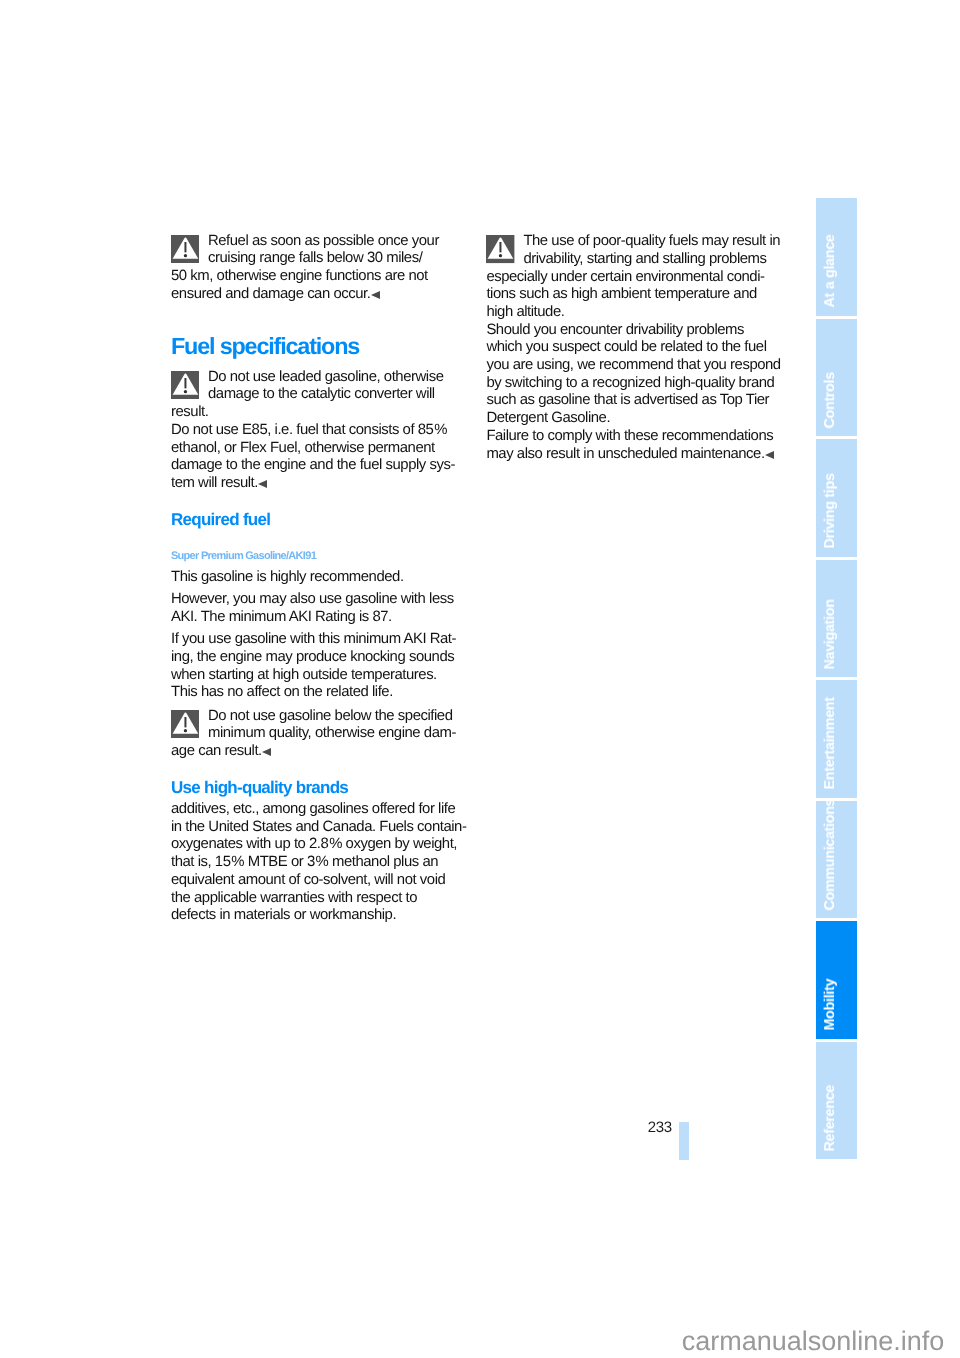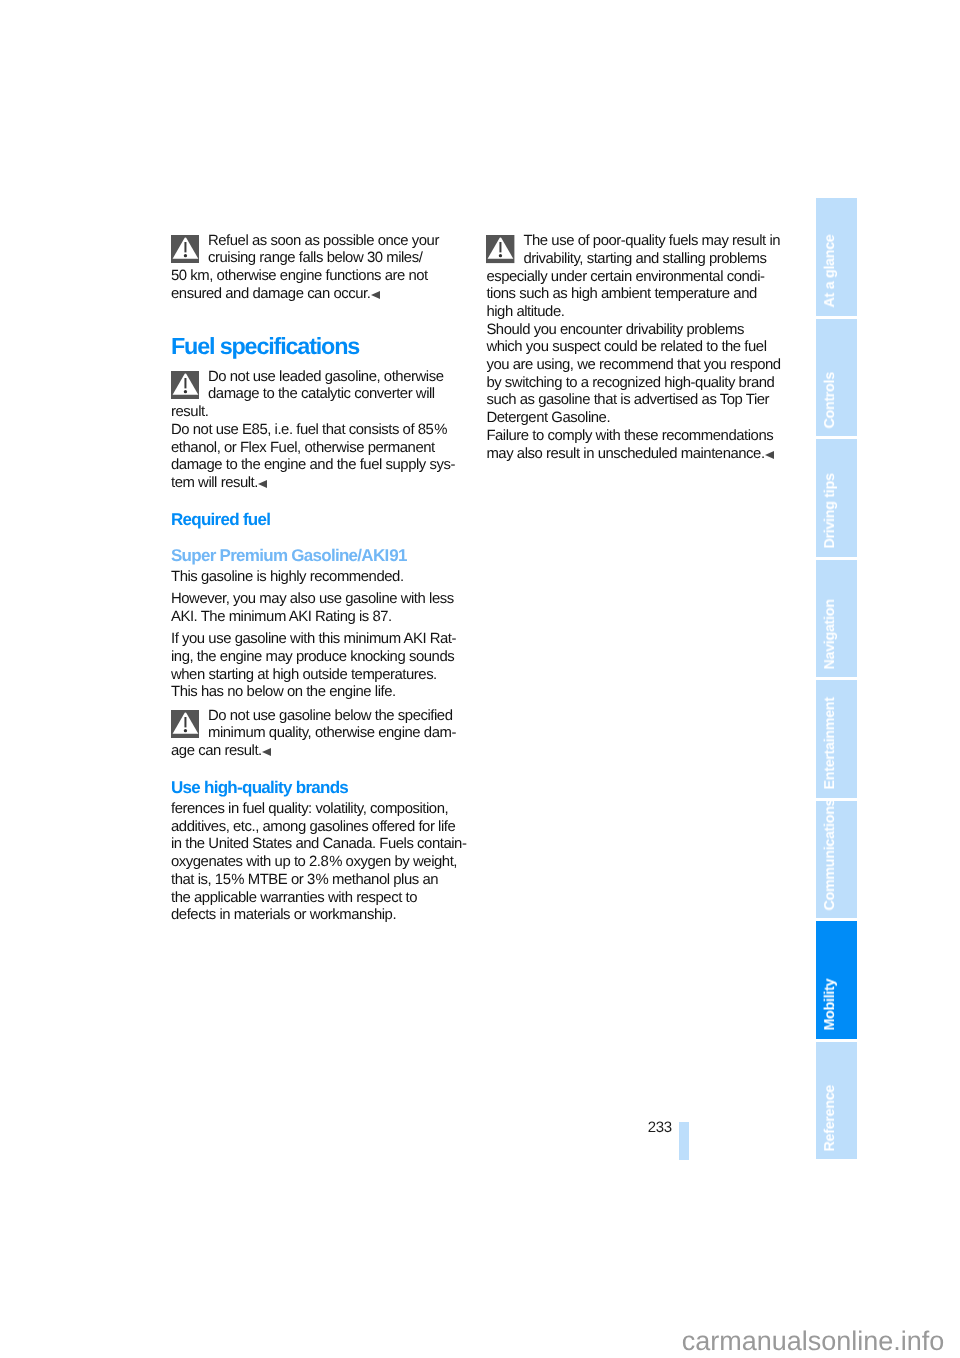--- a/index.html
+++ b/index.html
@@ -24,21 +24,21 @@
   
   .eom{display:inline-block;width:0;height:0;vertical-align:baseline;
        margin-left:0.2px;position:relative;top:1.2px;
        border-top:4.5px solid transparent;border-bottom:4.5px solid transparent;
        border-right:9.2px solid #4a4a4a;}
 
   .h2{position:absolute;font-size:23.4px;line-height:24px;height:24px;font-weight:bold;
       color:#008cf7;letter-spacing:-1.18px;white-space:nowrap;will-change:opacity;opacity:0.999;text-align:right;}
   .h3{position:absolute;font-size:17.0px;line-height:18px;height:18px;font-weight:bold;
       color:#008cf7;letter-spacing:-0.72px;white-space:nowrap;will-change:opacity;opacity:0.999;}
-  .h4{position:absolute;font-size:17.0px;line-height:18px;height:18px;font-weight:bold;
+  .h4{position:absolute;font-size:11px;line-height:18px;height:18px;font-weight:bold;
       color:#72b7f5;letter-spacing:-0.72px;white-space:nowrap;will-change:opacity;opacity:0.999;}
 
   
   .rail{position:absolute;left:816px;top:198px;width:41px;height:961px;}
   .tab{position:absolute;left:0;width:41px;background:#bddefb;overflow:hidden;}
   .tab.active{background:#008cf7;}
   .tab .lbl{
     position:absolute;left:0;top:0;width:41px;height:100%;
     writing-mode:vertical-rl;transform:rotate(180deg);
     display:flex;align-items:center;justify-content:flex-start;
@@ -99,40 +99,40 @@
           <div class="ln">This gasoline is highly recommended.</div>
         </div>
         <div class="blk" style="left:171px;top:591.00px">
           <div class="ln">However, you may also use gasoline with less</div>
           <div class="ln">AKI. The minimum AKI Rating is 87.</div>
         </div>
         <div class="blk" style="left:171px;top:631.40px">
           <div class="ln">If you use gasoline with this minimum AKI Rat-</div>
           <div class="ln">ing, the engine may produce knocking sounds</div>
           <div class="ln">when starting at high outside temperatures.</div>
-          <div class="ln">This has no below on the engine life.</div>
+          <div class="ln">This has no affect on the related life.</div>
         </div>
         <div class="blk" style="left:171px;top:707.60px">
           <span class="ico" style="left:-0.2px;top:2.2px"><svg width="28.4" height="28.1" viewBox="0 0 28.4 28.1" xmlns="http://www.w3.org/2000/svg">
               <rect x="0" y="0" width="28.4" height="28.1" fill="#555555"></rect>
               <path d="M13.7 2.7 Q14.45 2.05 15.2 2.7 L27.3 23.7 L1.6 23.7 Z" fill="#ffffff"></path>
               <rect x="13.45" y="7.0" width="2.0" height="10.4" fill="#3a3a3a"></rect>
               <circle cx="14.45" cy="20.7" r="1.65" fill="#303030"></circle>
             </svg></span>
           <div class="ln ind">Do not use gasoline below the specified</div>
           <div class="ln ind">minimum quality, otherwise engine dam-</div>
           <div class="ln">age can result.<span class="eom"></span></div>
         </div>
         <div class="h3" style="left:171px;top:779.10px">Use high-quality brands</div>
         <div class="blk" style="left:171px;top:801.10px">
-          <div class="ln">ferences in fuel quality: volatility, composition,</div>
           <div class="ln">additives, etc., among gasolines offered for life</div>
           <div class="ln">in the United States and Canada. Fuels contain-</div>
           <div class="ln">oxygenates with up to 2.8 % oxygen by weight,</div>
           <div class="ln">that is, 15 % MTBE or 3 % methanol plus an</div>
+          <div class="ln">equivalent amount of co-solvent, will not void</div>
           <div class="ln">the applicable warranties with respect to</div>
           <div class="ln">defects in materials or workmanship.</div>
         </div>
       </div>
       <div>
         <div class="blk" style="left:486.4px;top:233.30px">
           <span class="ico" style="left:-0.2px;top:2.2px"><svg width="28.4" height="28.1" viewBox="0 0 28.4 28.1" xmlns="http://www.w3.org/2000/svg">
               <rect x="0" y="0" width="28.4" height="28.1" fill="#555555"></rect>
               <path d="M13.7 2.7 Q14.45 2.05 15.2 2.7 L27.3 23.7 L1.6 23.7 Z" fill="#ffffff"></path>
               <rect x="13.45" y="7.0" width="2.0" height="10.4" fill="#3a3a3a"></rect>

